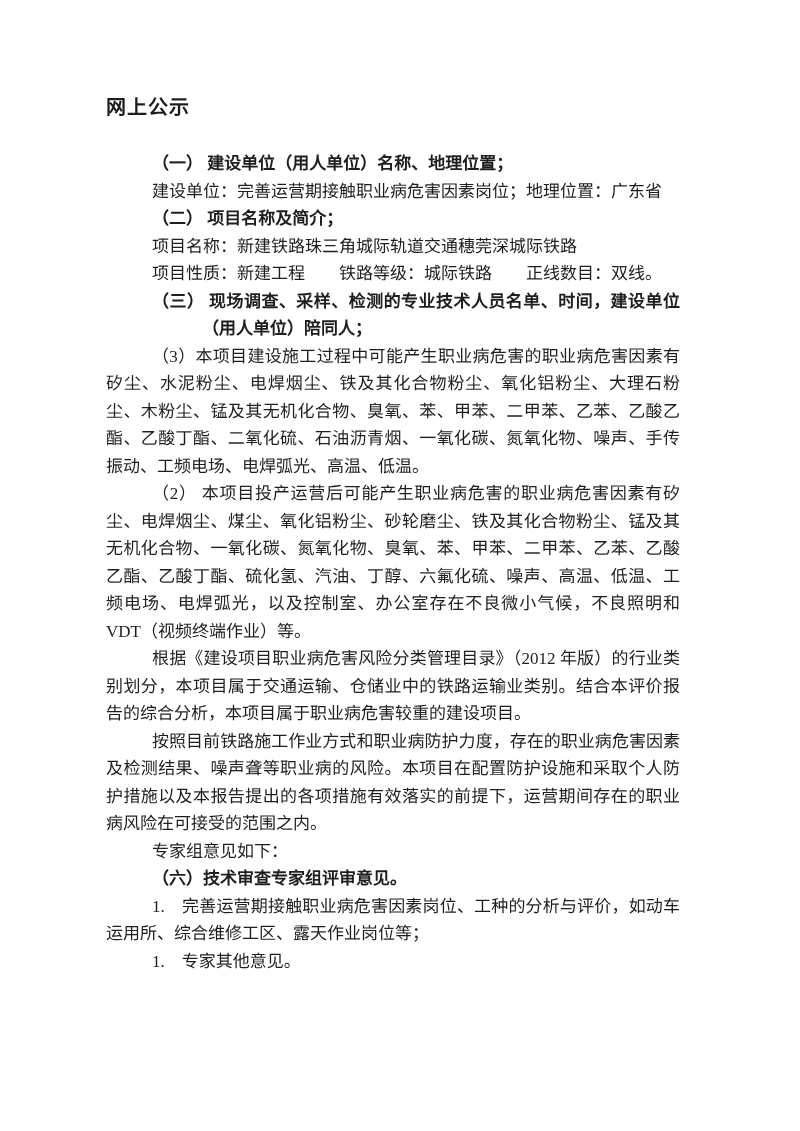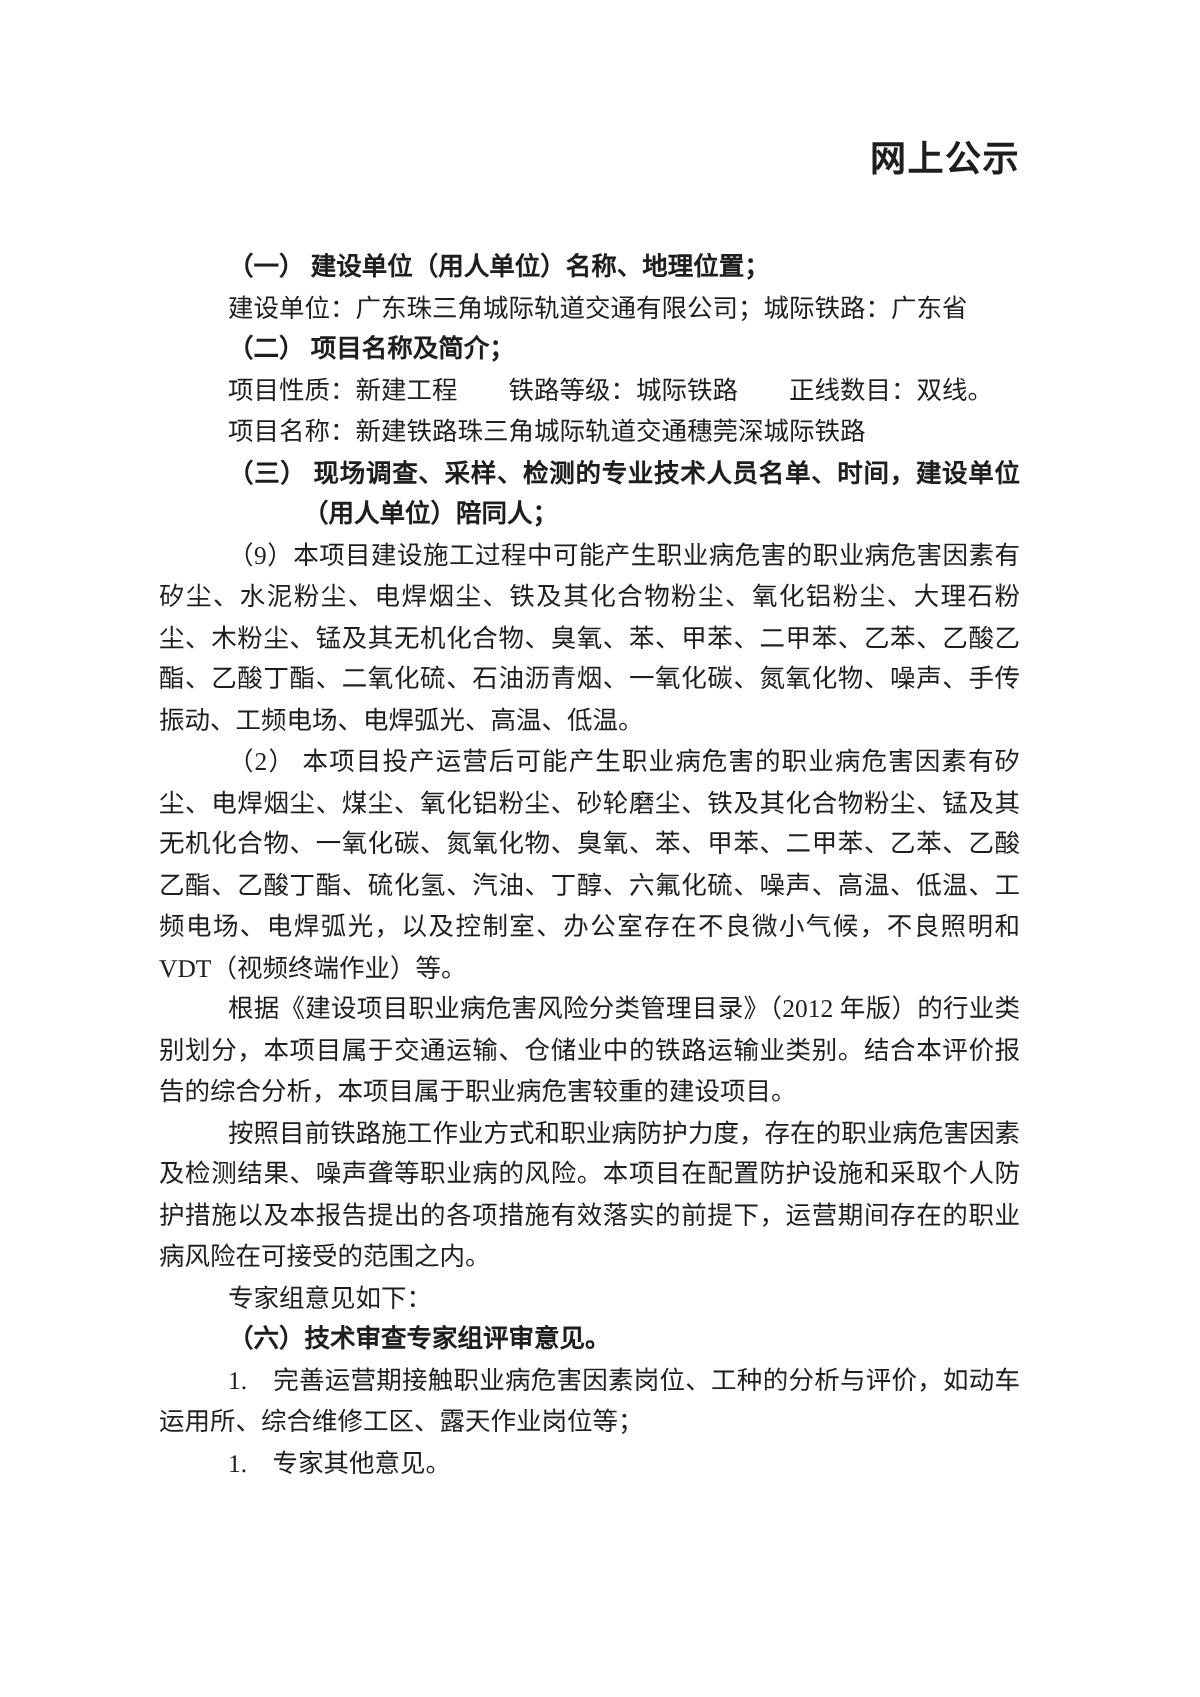--- a/index.html
+++ b/index.html
@@ -20,26 +20,26 @@
     height: 1131px;
     background: #ffffff;
     box-sizing: border-box;
     padding-top: 91px;
   }
   .content {
     margin-left: 106px;
     width: 574px;
   }
   .doc-title {
-    font-size: 24px;
+    font-size: 20px;
     font-weight: bold;
     letter-spacing: 1px;
-    text-align: right;
+    text-align: left;
     line-height: 32px;
-    margin-bottom: 41px;
+    margin-bottom: 27px;
   }
   .line {
     font-size: 17px;
     line-height: 27.5px;
   }
   .heading {
     font-weight: bold;
     padding-left: 96px;
     text-indent: -50px;
     text-align: justify;
@@ -50,26 +50,26 @@
   }
 </style>
 </head>
 <body>
 
 <div class="page">
   <div class="content">
     <div class="doc-title">网上公示</div>
     <div>
         <div class="line heading">（一） 建设单位（用人单位）名称、地理位置；</div>
-        <div class="line para">建设单位：广东珠三角城际轨道交通有限公司；城际铁路：广东省</div>
+        <div class="line para">建设单位：完善运营期接触职业病危害因素岗位；地理位置：广东省</div>
         <div class="line heading">（二） 项目名称及简介；</div>
+        <div class="line para">项目名称：新建铁路珠三角城际轨道交通穗莞深城际铁路</div>
         <div class="line para">项目性质：新建工程　　铁路等级：城际铁路　　正线数目：双线。</div>
-        <div class="line para">项目名称：新建铁路珠三角城际轨道交通穗莞深城际铁路</div>
         <div class="line heading">（三） 现场调查、采样、检测的专业技术人员名单、时间，建设单位（用人单位）陪同人；</div>
-        <div class="line para">（9）本项目建设施工过程中可能产生职业病危害的职业病危害因素有矽尘、水泥粉尘、电焊烟尘、铁及其化合物粉尘、氧化铝粉尘、大理石粉尘、木粉尘、锰及其无机化合物、臭氧、苯、甲苯、二甲苯、乙苯、乙酸乙酯、乙酸丁酯、二氧化硫、石油沥青烟、一氧化碳、氮氧化物、噪声、手传振动、工频电场、电焊弧光、高温、低温。</div>
+        <div class="line para">（3）本项目建设施工过程中可能产生职业病危害的职业病危害因素有矽尘、水泥粉尘、电焊烟尘、铁及其化合物粉尘、氧化铝粉尘、大理石粉尘、木粉尘、锰及其无机化合物、臭氧、苯、甲苯、二甲苯、乙苯、乙酸乙酯、乙酸丁酯、二氧化硫、石油沥青烟、一氧化碳、氮氧化物、噪声、手传振动、工频电场、电焊弧光、高温、低温。</div>
         <div class="line para">（2） 本项目投产运营后可能产生职业病危害的职业病危害因素有矽尘、电焊烟尘、煤尘、氧化铝粉尘、砂轮磨尘、铁及其化合物粉尘、锰及其无机化合物、一氧化碳、氮氧化物、臭氧、苯、甲苯、二甲苯、乙苯、乙酸乙酯、乙酸丁酯、硫化氢、汽油、丁醇、六氟化硫、噪声、高温、低温、工频电场、电焊弧光，以及控制室、办公室存在不良微小气候，不良照明和 VDT（视频终端作业）等。</div>
         <div class="line para">根据《建设项目职业病危害风险分类管理目录》（2012 年版）的行业类别划分，本项目属于交通运输、仓储业中的铁路运输业类别。结合本评价报告的综合分析，本项目属于职业病危害较重的建设项目。</div>
         <div class="line para">按照目前铁路施工作业方式和职业病防护力度，存在的职业病危害因素及检测结果、噪声聋等职业病的风险。本项目在配置防护设施和采取个人防护措施以及本报告提出的各项措施有效落实的前提下，运营期间存在的职业病风险在可接受的范围之内。</div>
         <div class="line para">专家组意见如下：</div>
         <div class="line heading">（六）技术审查专家组评审意见。</div>
         <div class="line para">1.　完善运营期接触职业病危害因素岗位、工种的分析与评价，如动车运用所、综合维修工区、露天作业岗位等；</div>
         <div class="line para">1.　专家其他意见。</div>
       </div>
   </div>
 </div>

